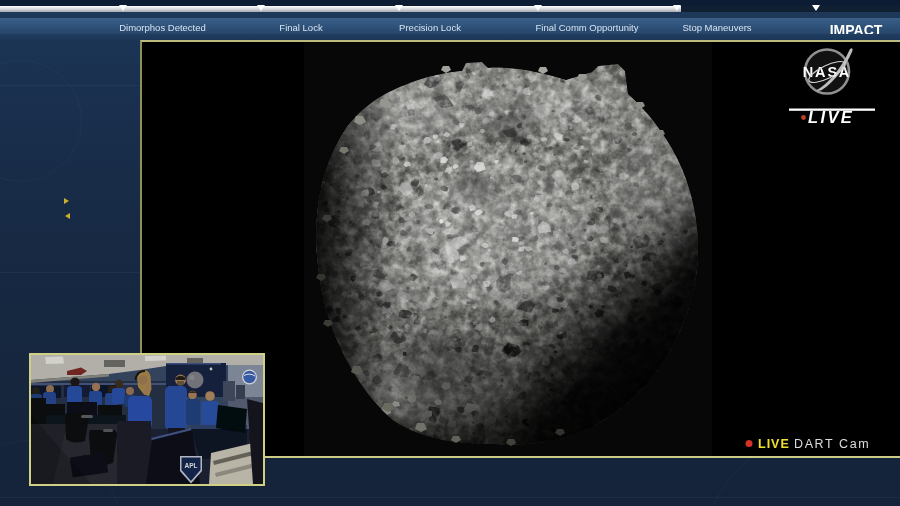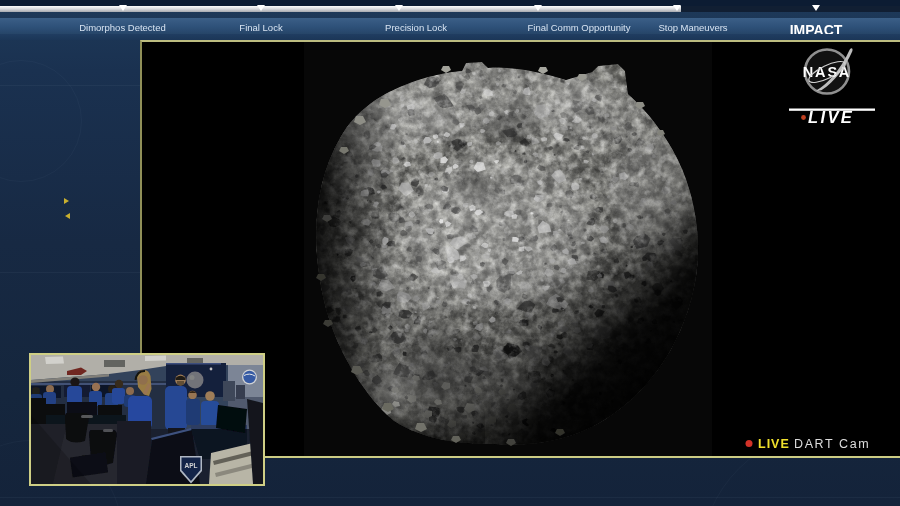--- a/index.html
+++ b/index.html
@@ -4,21 +4,21 @@
 html,body{margin:0;padding:0;background:#0d1b30;}
 #stage{position:relative;width:900px;height:506px;overflow:hidden;
   background:linear-gradient(180deg,#1e3a5a 0%,#1a3150 14%,#172943 48%,#15263d 78%,#14233a 100%);
   font-family:"Liberation Sans",sans-serif;}
 #topdark{position:absolute;left:0;top:0;width:900px;height:6px;background:#0c1c33;}
 #pbar{position:absolute;left:0;top:6px;width:900px;height:5.5px;background:#111f33;}
 #pfill{position:absolute;left:0;top:0;width:681px;height:5.5px;
   background:linear-gradient(180deg,#fcfcfc 0%,#dcdde0 45%,#a6a9b0 100%);}
 #labelstrip{position:absolute;left:0;top:17.5px;width:900px;height:16.5px;
   background:linear-gradient(180deg,#3b5f87 0%,#2e5179 55%,#264568 100%);}
-.mlab{position:absolute;top:22px;font-size:9.5px;color:#d8e4f2;white-space:nowrap;transform:translateX(-50%);}
+.mlab{position:absolute;top:22px;font-size:9.5px;color:#d8e4f2;white-space:nowrap;transform:translateX(-50%);margin-left:40px;}
 .tri{position:absolute;top:5px;width:0;height:0;border-left:4.5px solid transparent;
   border-right:4.5px solid transparent;border-top:6.5px solid #ffffff;transform:translateX(-50%);}
 #fade{position:absolute;left:0;top:34px;width:900px;height:6px;
   background:linear-gradient(180deg,#203d61,#1b3657);}
 #video{position:absolute;left:140px;top:40px;width:781px;height:418px;
   border-style:solid;border-width:2px;border-color:#bcbc80 #8f8f58 #cccc84 #8f8f58;background:#000;box-sizing:border-box;text-align:center;}
 .arrowR{position:absolute;left:64px;top:198px;width:0;height:0;border-top:3.5px solid transparent;
   border-bottom:3.5px solid transparent;border-left:5.5px solid #c9b02f;}
 .arrowL{position:absolute;left:65px;top:213px;width:0;height:0;border-top:3.5px solid transparent;
   border-bottom:3.5px solid transparent;border-right:5.5px solid #c9b02f;}
@@ -27,23 +27,23 @@
 .bgarc{position:absolute;border:1px solid rgba(160,190,220,0.045);border-radius:50%;}
 </style></head><body>
 <div id="stage">
 <div id="topdark"></div>
 <div id="pbar">
       <div id="pfill"></div>
     </div>
 <div id="labelstrip"></div>
 <div class="mlab" style="left:122.5px;">Dimorphos Detected</div>
     <div class="mlab" style="left:261px;">Final Lock</div>
-    <div class="mlab" style="left:416px;">Precision Lock</div>
-    <div class="mlab" style="left:563px;padding-left:32px;">Final Comm Opportunity</div>
-    <div class="mlab" style="left:693px;">Stop Maneuvers</div>
+    <div class="mlab" style="left:390px;">Precision Lock</div>
+    <div class="mlab" style="left:531px;padding-left:32px;">Final Comm Opportunity</div>
+    <div class="mlab" style="left:677px;">Stop Maneuvers</div>
     <div class="mlab" style="left:816px;font-weight:bold;color:#ffffff;font-size:14px;top:21.5px;">IMPACT</div>
     <div class="tri" style="left:122.5px;"></div>
     <div class="tri" style="left:261px;"></div>
     <div class="tri" style="left:399px;"></div>
     <div class="tri" style="left:537.5px;"></div>
     <div class="tri" style="left:677px;"></div>
     <div class="tri" style="left:816px;"></div>
     <div id="fade"></div>
 <div style="position:absolute;left:0;top:85px;width:140px;height:1px;background:rgba(190,215,240,0.05);"></div>
 <div style="position:absolute;left:0;top:272px;width:140px;height:1px;background:rgba(190,215,240,0.05);"></div>

